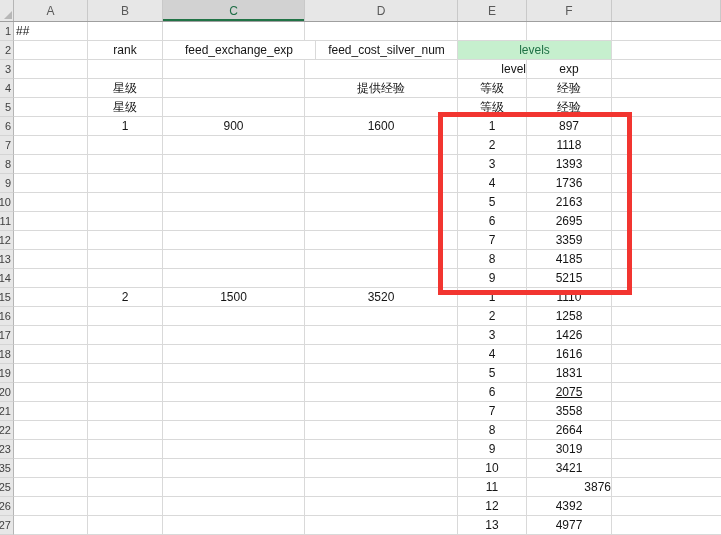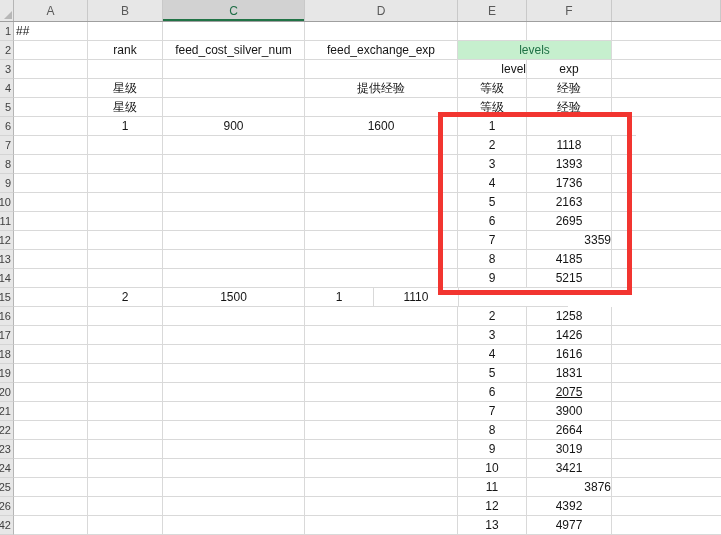--- a/index.html
+++ b/index.html
@@ -143,26 +143,26 @@
         <div class="cell lastcol" style="width: 109px;"></div>
       </div>
       <div class="row">
         <div class="rowhdr">
           <span>2</span>
         </div>
         <div class="cell" style="width: 74px;"></div>
         <div class="cell" style="width: 75px;">
           <span>rank</span>
         </div>
+        <div class="cell" style="width: 153px;">
+          <span>feed_exchange_exp</span>
+        </div>
         <div class="cell" style="width: 142px;">
           <span>feed_cost_silver_num</span>
         </div>
-        <div class="cell" style="width: 153px;">
-          <span>feed_exchange_exp</span>
-        </div>
         <div class="cell good" style="width: 154px;">
           <span>levels</span>
         </div>
         <div class="cell lastcol" style="width: 109px;"></div>
       </div>
       <div class="row">
         <div class="rowhdr">
           <span>3</span>
         </div>
         <div class="cell" style="width: 74px;"></div>
@@ -225,20 +225,23 @@
         </div>
         <div class="cell" style="width: 142px;">
           <span>900</span>
         </div>
         <div class="cell" style="width: 153px;">
           <span>1600</span>
         </div>
         <div class="cell" style="width: 69px;">
           <span>1</span>
         </div>
+        <div class="cell" style="width: 85px;">
+          <span>897</span>
+        </div>
         <div class="cell lastcol" style="width: 109px;"></div>
       </div>
       <div class="row">
         <div class="rowhdr">
           <span>7</span>
         </div>
         <div class="cell" style="width: 74px;"></div>
         <div class="cell" style="width: 75px;"></div>
         <div class="cell" style="width: 142px;"></div>
         <div class="cell" style="width: 153px;"></div>
@@ -318,21 +321,21 @@
         <div class="rowhdr">
           <span>12</span>
         </div>
         <div class="cell" style="width: 74px;"></div>
         <div class="cell" style="width: 75px;"></div>
         <div class="cell" style="width: 142px;"></div>
         <div class="cell" style="width: 153px;"></div>
         <div class="cell" style="width: 69px;">
           <span>7</span>
         </div>
-        <div class="cell" style="width: 85px; justify-content: flex-end;">
+        <div class="cell" style="width: 85px;">
           <span>3359</span>
         </div>
         <div class="cell lastcol" style="width: 109px;"></div>
       </div>
       <div class="row">
         <div class="rowhdr">
           <span>13</span>
         </div>
         <div class="cell" style="width: 74px;"></div>
         <div class="cell" style="width: 75px;"></div>
@@ -366,20 +369,23 @@
         <div class="rowhdr">
           <span>15</span>
         </div>
         <div class="cell" style="width: 74px;"></div>
         <div class="cell" style="width: 75px;">
           <span>2</span>
         </div>
         <div class="cell" style="width: 142px;">
           <span>1500</span>
         </div>
+        <div class="cell" style="width: 153px;">
+          <span>3520</span>
+        </div>
         <div class="cell" style="width: 69px;">
           <span>1</span>
         </div>
         <div class="cell" style="width: 85px;">
           <span>1110</span>
         </div>
         <div class="cell lastcol" style="width: 109px;"></div>
       </div>
       <div class="row">
         <div class="rowhdr">
@@ -466,21 +472,21 @@
           <span>21</span>
         </div>
         <div class="cell" style="width: 74px;"></div>
         <div class="cell" style="width: 75px;"></div>
         <div class="cell" style="width: 142px;"></div>
         <div class="cell" style="width: 153px;"></div>
         <div class="cell" style="width: 69px;">
           <span>7</span>
         </div>
         <div class="cell" style="width: 85px;">
-          <span>3900</span>
+          <span>3558</span>
         </div>
         <div class="cell lastcol" style="width: 109px;"></div>
       </div>
       <div class="row">
         <div class="rowhdr">
           <span>22</span>
         </div>
         <div class="cell" style="width: 74px;"></div>
         <div class="cell" style="width: 75px;"></div>
         <div class="cell" style="width: 142px;"></div>
@@ -504,21 +510,21 @@
         <div class="cell" style="width: 69px;">
           <span>9</span>
         </div>
         <div class="cell" style="width: 85px;">
           <span>3019</span>
         </div>
         <div class="cell lastcol" style="width: 109px;"></div>
       </div>
       <div class="row">
         <div class="rowhdr">
-          <span>24</span>
+          <span>35</span>
         </div>
         <div class="cell" style="width: 74px;"></div>
         <div class="cell" style="width: 75px;"></div>
         <div class="cell" style="width: 142px;"></div>
         <div class="cell" style="width: 153px;"></div>
         <div class="cell" style="width: 69px;">
           <span>10</span>
         </div>
         <div class="cell" style="width: 85px;">
           <span>3421</span>
@@ -552,21 +558,21 @@
         <div class="cell" style="width: 69px;">
           <span>12</span>
         </div>
         <div class="cell" style="width: 85px;">
           <span>4392</span>
         </div>
         <div class="cell lastcol" style="width: 109px;"></div>
       </div>
       <div class="row">
         <div class="rowhdr">
-          <span>42</span>
+          <span>27</span>
         </div>
         <div class="cell" style="width: 74px;"></div>
         <div class="cell" style="width: 75px;"></div>
         <div class="cell" style="width: 142px;"></div>
         <div class="cell" style="width: 153px;"></div>
         <div class="cell" style="width: 69px;">
           <span>13</span>
         </div>
         <div class="cell" style="width: 85px; align-items: center;">
           <span>4977</span>

